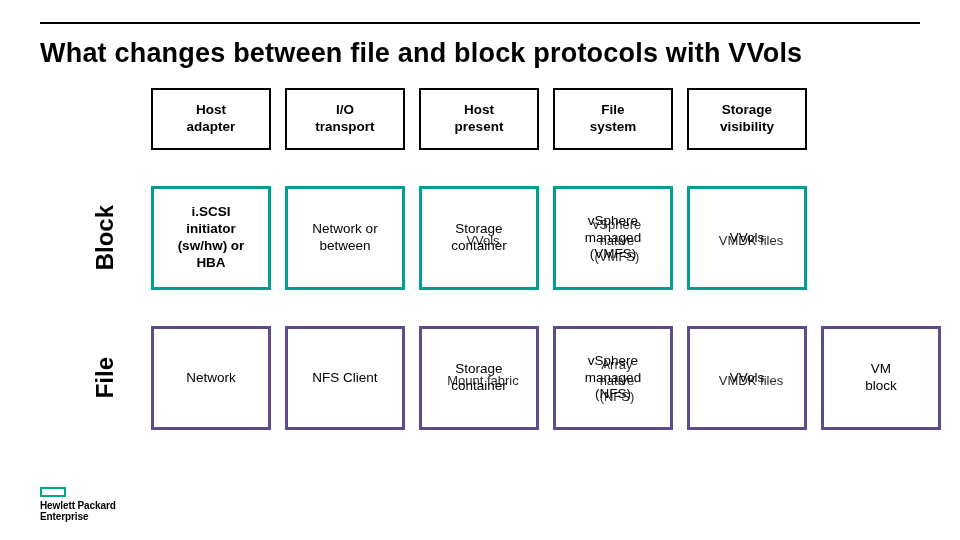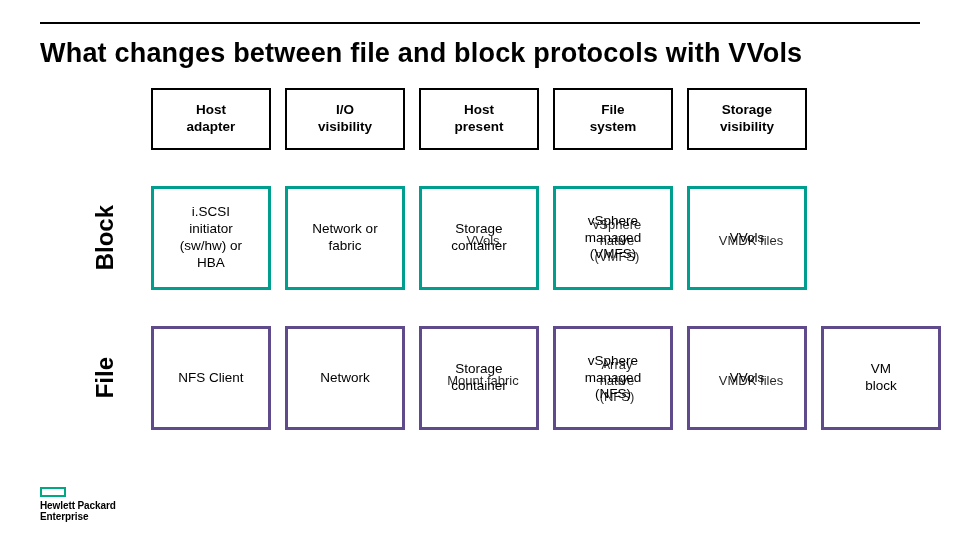--- a/index.html
+++ b/index.html
@@ -112,21 +112,21 @@
   <div class="grid">
 
     <div class="row header">
       <div class="row-label"></div>
       <div class="cell">
           <span style="white-space: pre-line;">Host
 adapter</span>
         </div>
       <div class="cell">
           <span style="white-space: pre-line;">I/O
-visibility</span>
+transport</span>
         </div>
       <div class="cell">
           <span style="white-space: pre-line;">Host
 present</span>
         </div>
       <div class="cell">
           <span style="white-space: pre-line;">File
 system</span>
         </div>
       <div class="cell">
@@ -134,30 +134,30 @@
 visibility</span>
         </div>
     </div>
 
     <div class="row block">
       <div class="row-label">
         <span class="v">Block</span>
       </div>
       <div class="cell">
         <div class="stack">
-            <div class="layer front" style="white-space: pre-line;">i.SCSI
+            <div class="layer front" style="white-space: pre-line; font-weight: bold;">i.SCSI
 initiator
 (sw/hw) or
 HBA</div>
           </div>
       </div>
       <div class="cell">
         <div class="stack">
             <div class="layer front" style="white-space: pre-line;">Network or
-fabric</div>
+between</div>
           </div>
       </div>
       <div class="cell">
         <div class="stack">
           <div class="layer back">VVols</div>
           <div class="layer front" style="white-space: pre-line;">Storage
 container</div>
         </div>
       </div>
       <div class="cell">
@@ -177,26 +177,26 @@
         </div>
       </div>
     </div>
 
     <div class="row file">
       <div class="row-label">
         <span class="v">File</span>
       </div>
       <div class="cell">
         <div class="stack">
+            <div class="layer front">Network</div>
+          </div>
+      </div>
+      <div class="cell">
+        <div class="stack">
             <div class="layer front">NFS Client</div>
-          </div>
-      </div>
-      <div class="cell">
-        <div class="stack">
-            <div class="layer front">Network</div>
           </div>
       </div>
       <div class="cell">
         <div class="stack">
           <div class="layer back">Mount fabric</div>
           <div class="layer front" style="white-space: pre-line;">Storage
 container</div>
         </div>
       </div>
       <div class="cell">

